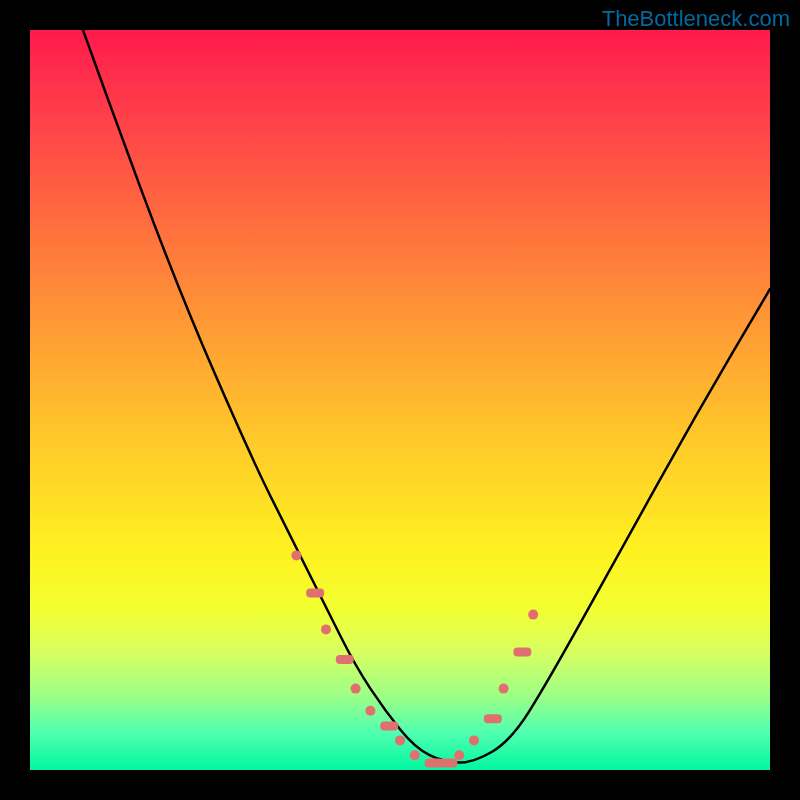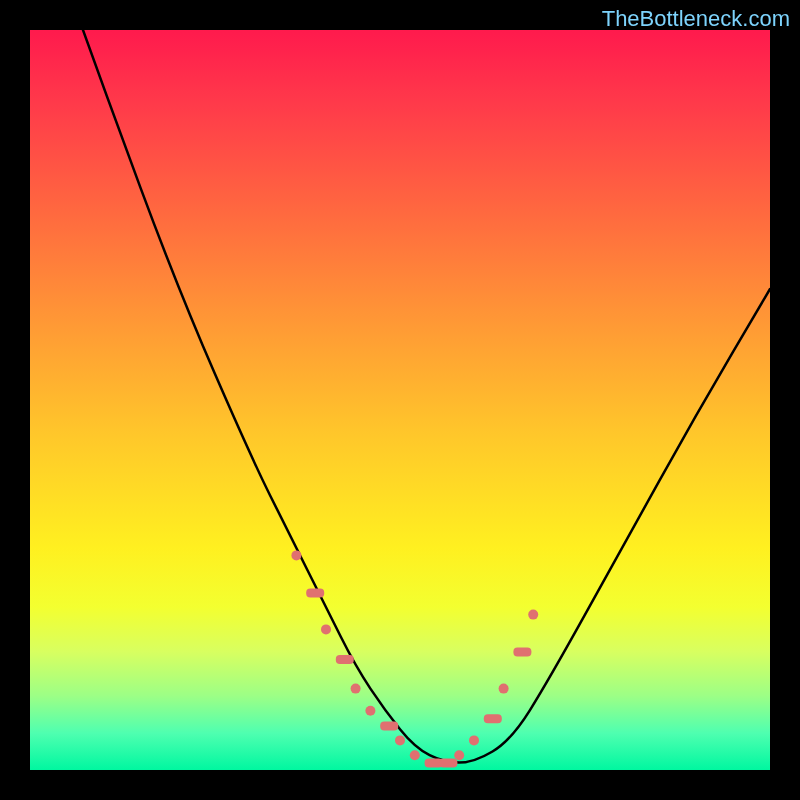--- a/index.html
+++ b/index.html
@@ -33,21 +33,21 @@
       #f3ff30 78%,
       #d8ff60 84%,
       #9cff86 90%,
       #4fffb0 95%,
       #00f7a0 100%);
   }
   .watermark {
     position: absolute;
     top: 6px;
     right: 10px;
-    color: #7dd3fc;
+    color: #0369a1;
     font-size: 22px;
     font-weight: 500;
     z-index: 5;
     user-select: none;
   }
   svg.curve {
     position: absolute;
     left: 0; top: 0;
     width: 740px; height: 740px;
     overflow: visible;

